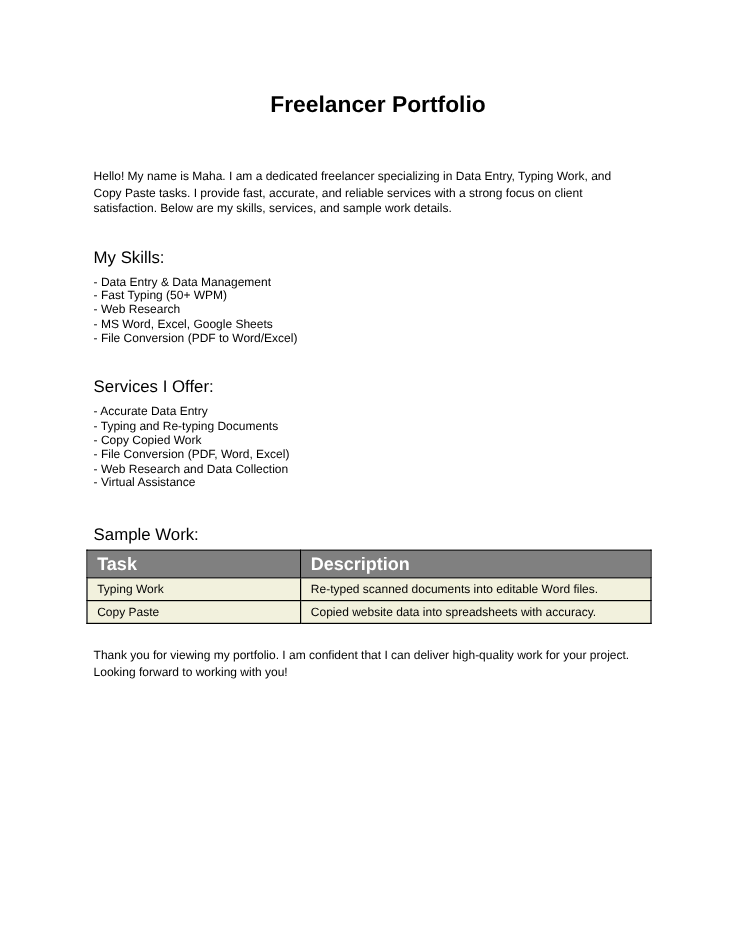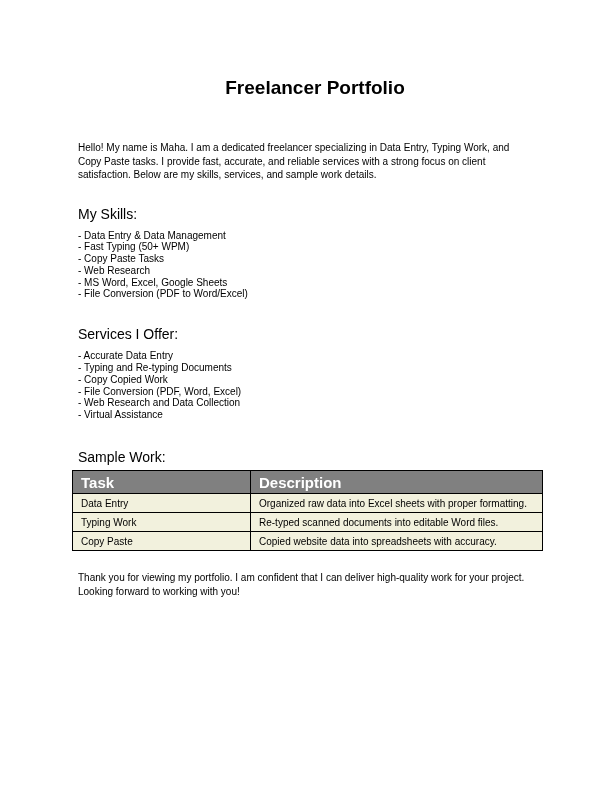--- a/index.html
+++ b/index.html
@@ -92,21 +92,20 @@
 
   <p class="paragraph intro">Hello! My name is Maha. I am a dedicated freelancer specializing in Data Entry, Typing Work, and
 Copy Paste tasks. I provide fast, accurate, and reliable services with a strong focus on client
 satisfaction. Below are my skills, services, and sample work details.</p>
 
   <h2 class="section-heading skills-heading">My Skills:</h2>
 
   <ul class="bullet-list">
     <li>- Data Entry &amp; Data Management</li>
     <li>- Fast Typing (50+ WPM)</li>
-    <li>- Copy Paste Tasks</li>
     <li>- Web Research</li>
     <li>- MS Word, Excel, Google Sheets</li>
     <li>- File Conversion (PDF to Word/Excel)</li>
   </ul>
 
   <h2 class="section-heading services-heading">Services I Offer:</h2>
 
   <ul class="bullet-list">
     <li>- Accurate Data Entry</li>
     <li>- Typing and Re-typing Documents</li>
@@ -124,24 +123,20 @@
       <col class="col-desc">
     </colgroup>
     <thead>
       <tr>
         <th>Task</th>
         <th>Description</th>
       </tr>
     </thead>
     <tbody>
       <tr>
-        <td>Data Entry</td>
-        <td>Organized raw data into Excel sheets with proper formatting.</td>
-      </tr>
-      <tr>
         <td>Typing Work</td>
         <td>Re-typed scanned documents into editable Word files.</td>
       </tr>
       <tr>
         <td>Copy Paste</td>
         <td>Copied website data into spreadsheets with accuracy.</td>
       </tr>
     </tbody>
   </table>
 

